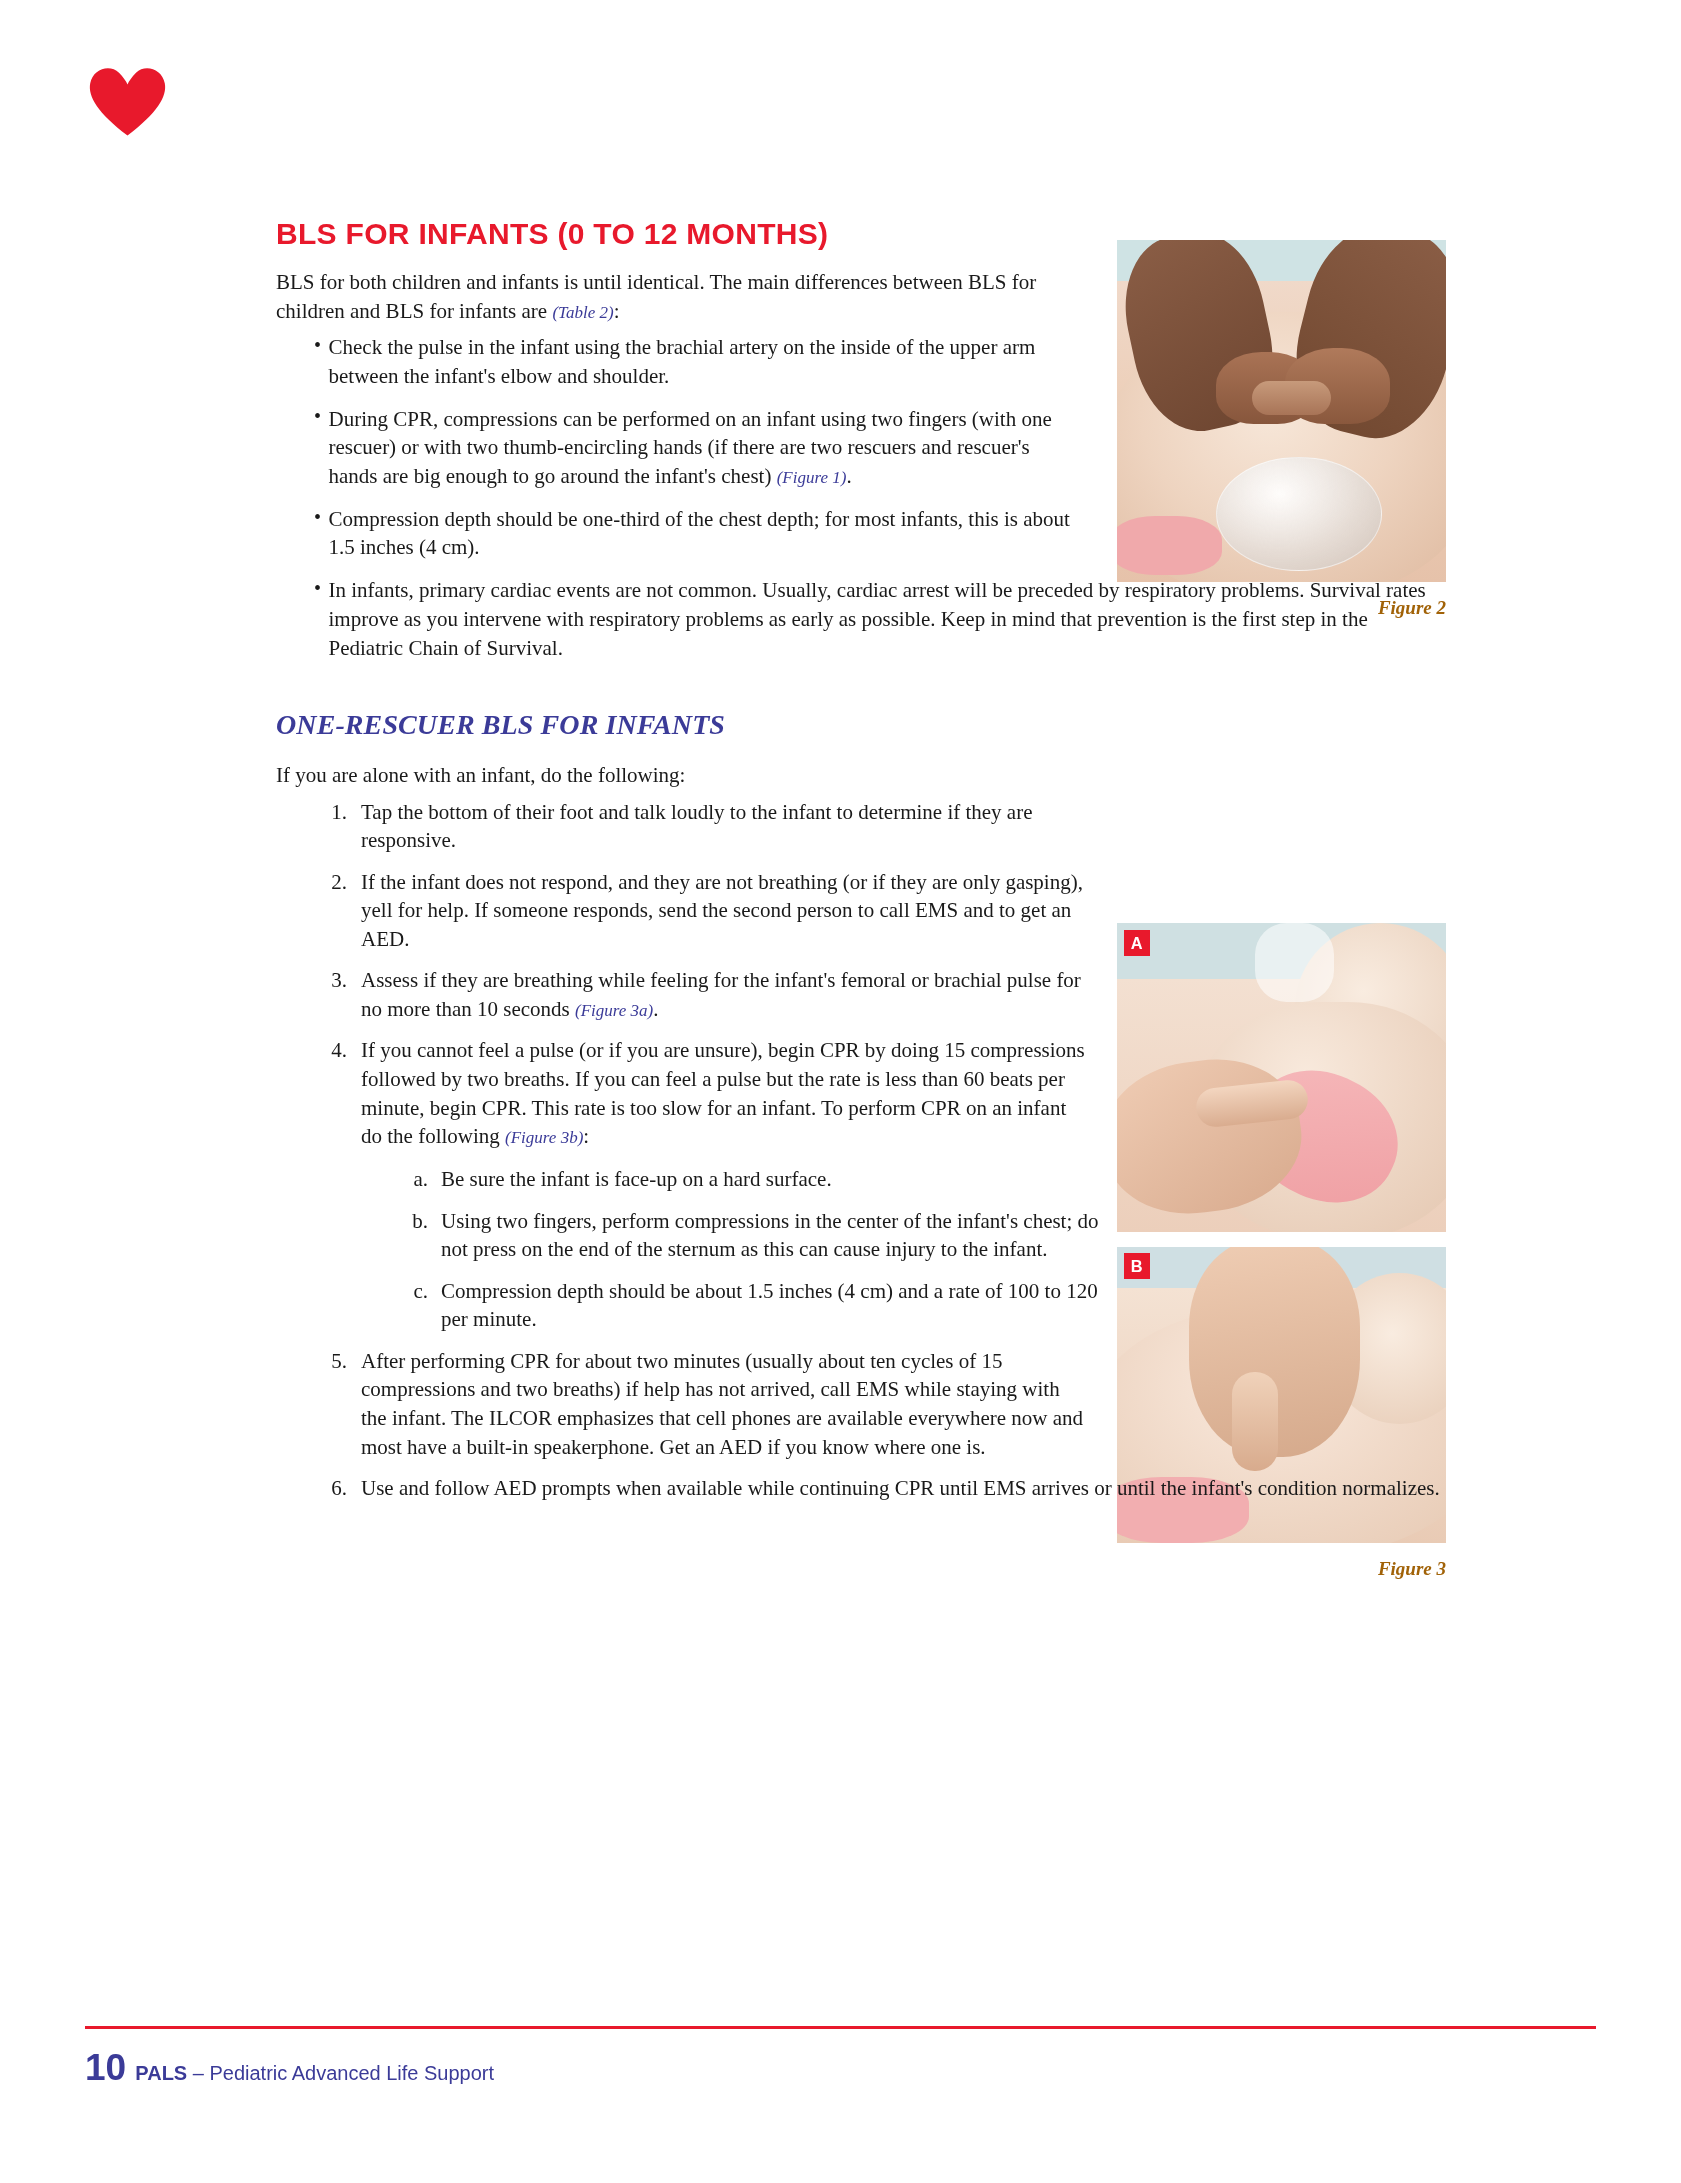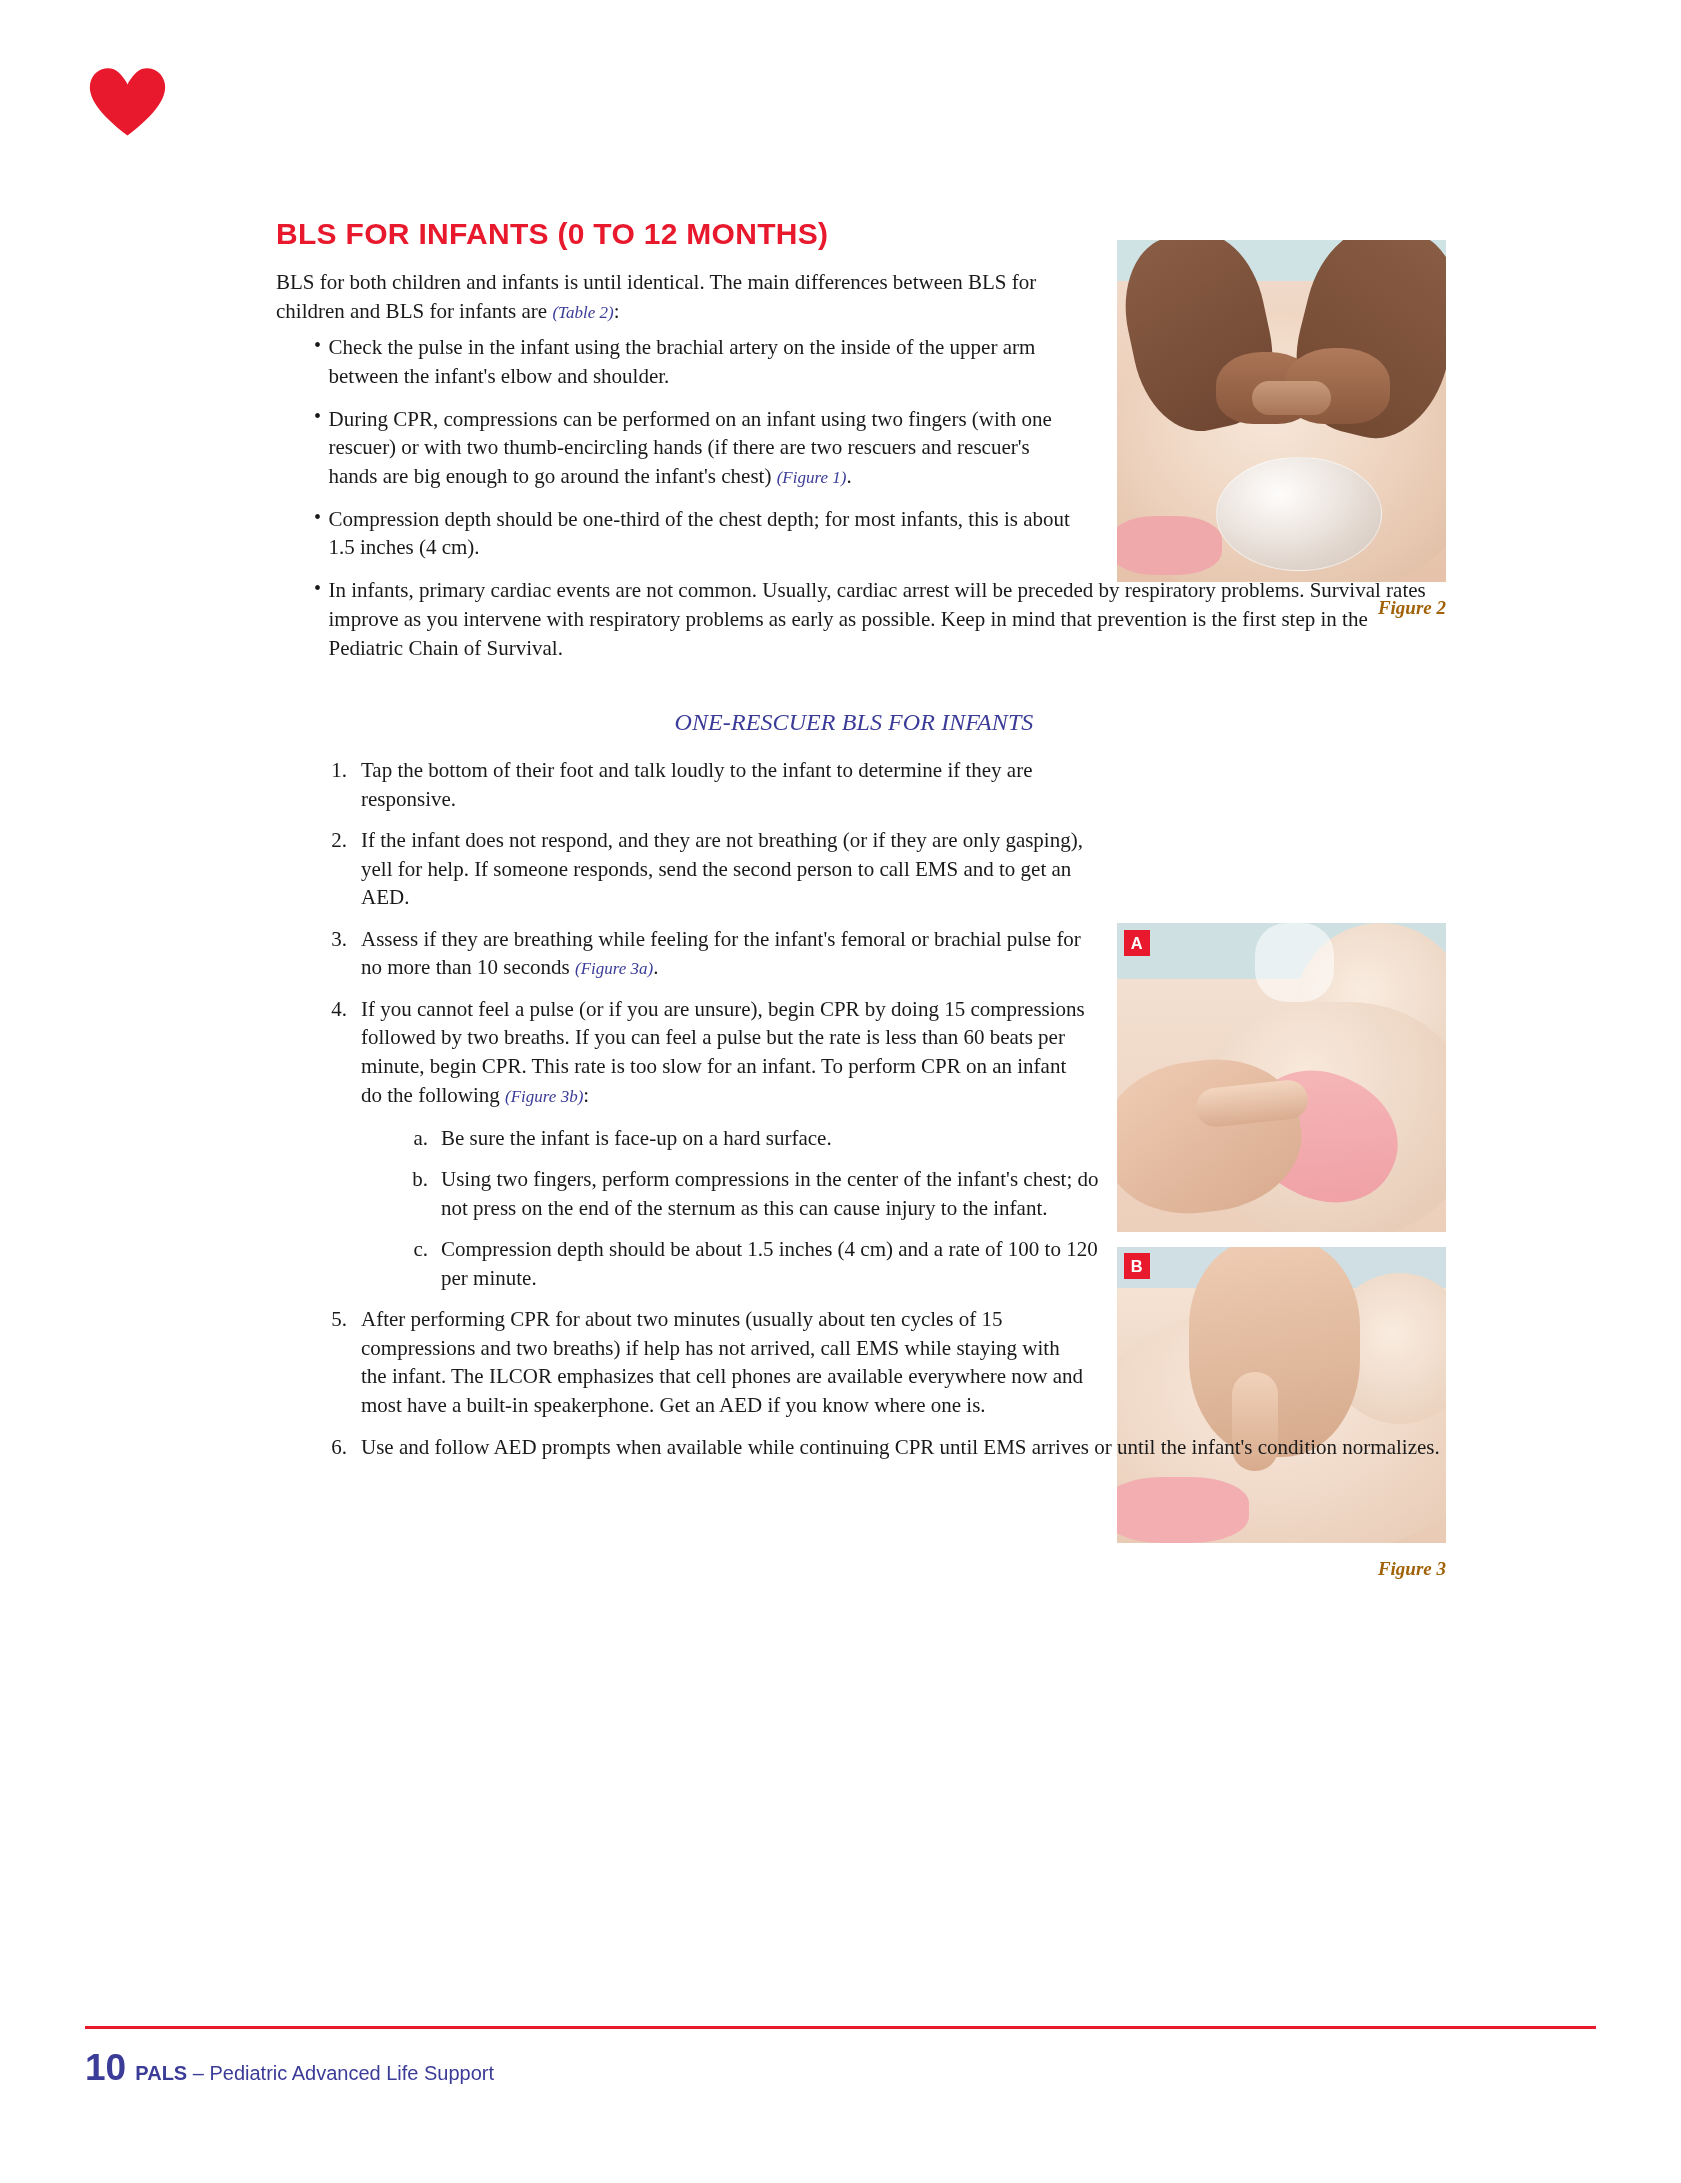--- a/index.html
+++ b/index.html
@@ -38,26 +38,25 @@
     font-family: "Liberation Sans", sans-serif;
     font-weight: bold;
     font-size: 30px;
     letter-spacing: 0.3px;
     color: #e8192c;
     margin: 0 0 17px 0;
   }
   .h2 {
     font-family: "Liberation Serif", serif;
     font-style: italic;
-    font-weight: normal;
-    font-size: 24px;
+    font-weight: bold;
+    font-size: 28px;
     color: #3b3b98;
     margin: 47px 0 20px 0;
     letter-spacing: 0.1px;
-    text-align: center;
   }
 
   
   p.body, li {
     font-size: 21px;
     line-height: 1.36;
   }
   p.body {
     margin: 0 0 8px 0;
     width: 775px;
@@ -316,20 +315,21 @@
 
   <ul class="bullets">
     <li><span>Check the pulse in the infant using the brachial artery on the inside of the upper arm between the infant's elbow and shoulder.</span><span class="ref"></span><span></span></li>
     <li><span>During CPR, compressions can be performed on an infant using two fingers (with one rescuer) or with two thumb-encircling hands (if there are two rescuers and rescuer's hands are big enough to go around the infant's chest) </span><span class="ref">(Figure 1)</span><span>.</span></li>
     <li><span>Compression depth should be one-third of the chest depth; for most infants, this is about 1.5 inches (4 cm).</span><span class="ref"></span><span></span></li>
     <li class="wide"><span>In infants, primary cardiac events are not common. Usually, cardiac arrest will be preceded by respiratory problems. Survival rates improve as you intervene with respiratory problems as early as possible. Keep in mind that prevention is the first step in the Pediatric Chain of Survival.</span><span class="ref"></span><span></span></li>
   </ul>
 
   <h2 class="h2">ONE-RESCUER BLS FOR INFANTS</h2>
 
+  <p class="body">If you are alone with an infant, do the following:</p>
 
   <ol class="steps">
     <li><span>Tap the bottom of their foot and talk loudly to the infant to determine if they are responsive.</span><span class="ref"></span><span></span></li>
     <li><span>If the infant does not respond, and they are not breathing (or if they are only gasping), yell for help. If someone responds, send the second person to call EMS and to get an AED.</span><span class="ref"></span><span></span></li>
     <li><span>Assess if they are breathing while feeling for the infant's femoral or brachial pulse for no more than 10 seconds </span><span class="ref">(Figure 3a)</span><span>.</span></li>
     <li>
       <span>If you cannot feel a pulse (or if you are unsure), begin CPR by doing 15 compressions followed by two breaths. If you can feel a pulse but the rate is less than 60 beats per minute, begin CPR. This rate is too slow for an infant. To perform CPR on an infant do the following </span><span class="ref">(Figure 3b)</span><span>:</span>
       <ol class="substeps">
         <li>Be sure the infant is face-up on a hard surface.</li>
         <li>Using two fingers, perform compressions in the center of the infant's chest; do not press on the end of the sternum as this can cause injury to the infant.</li>

